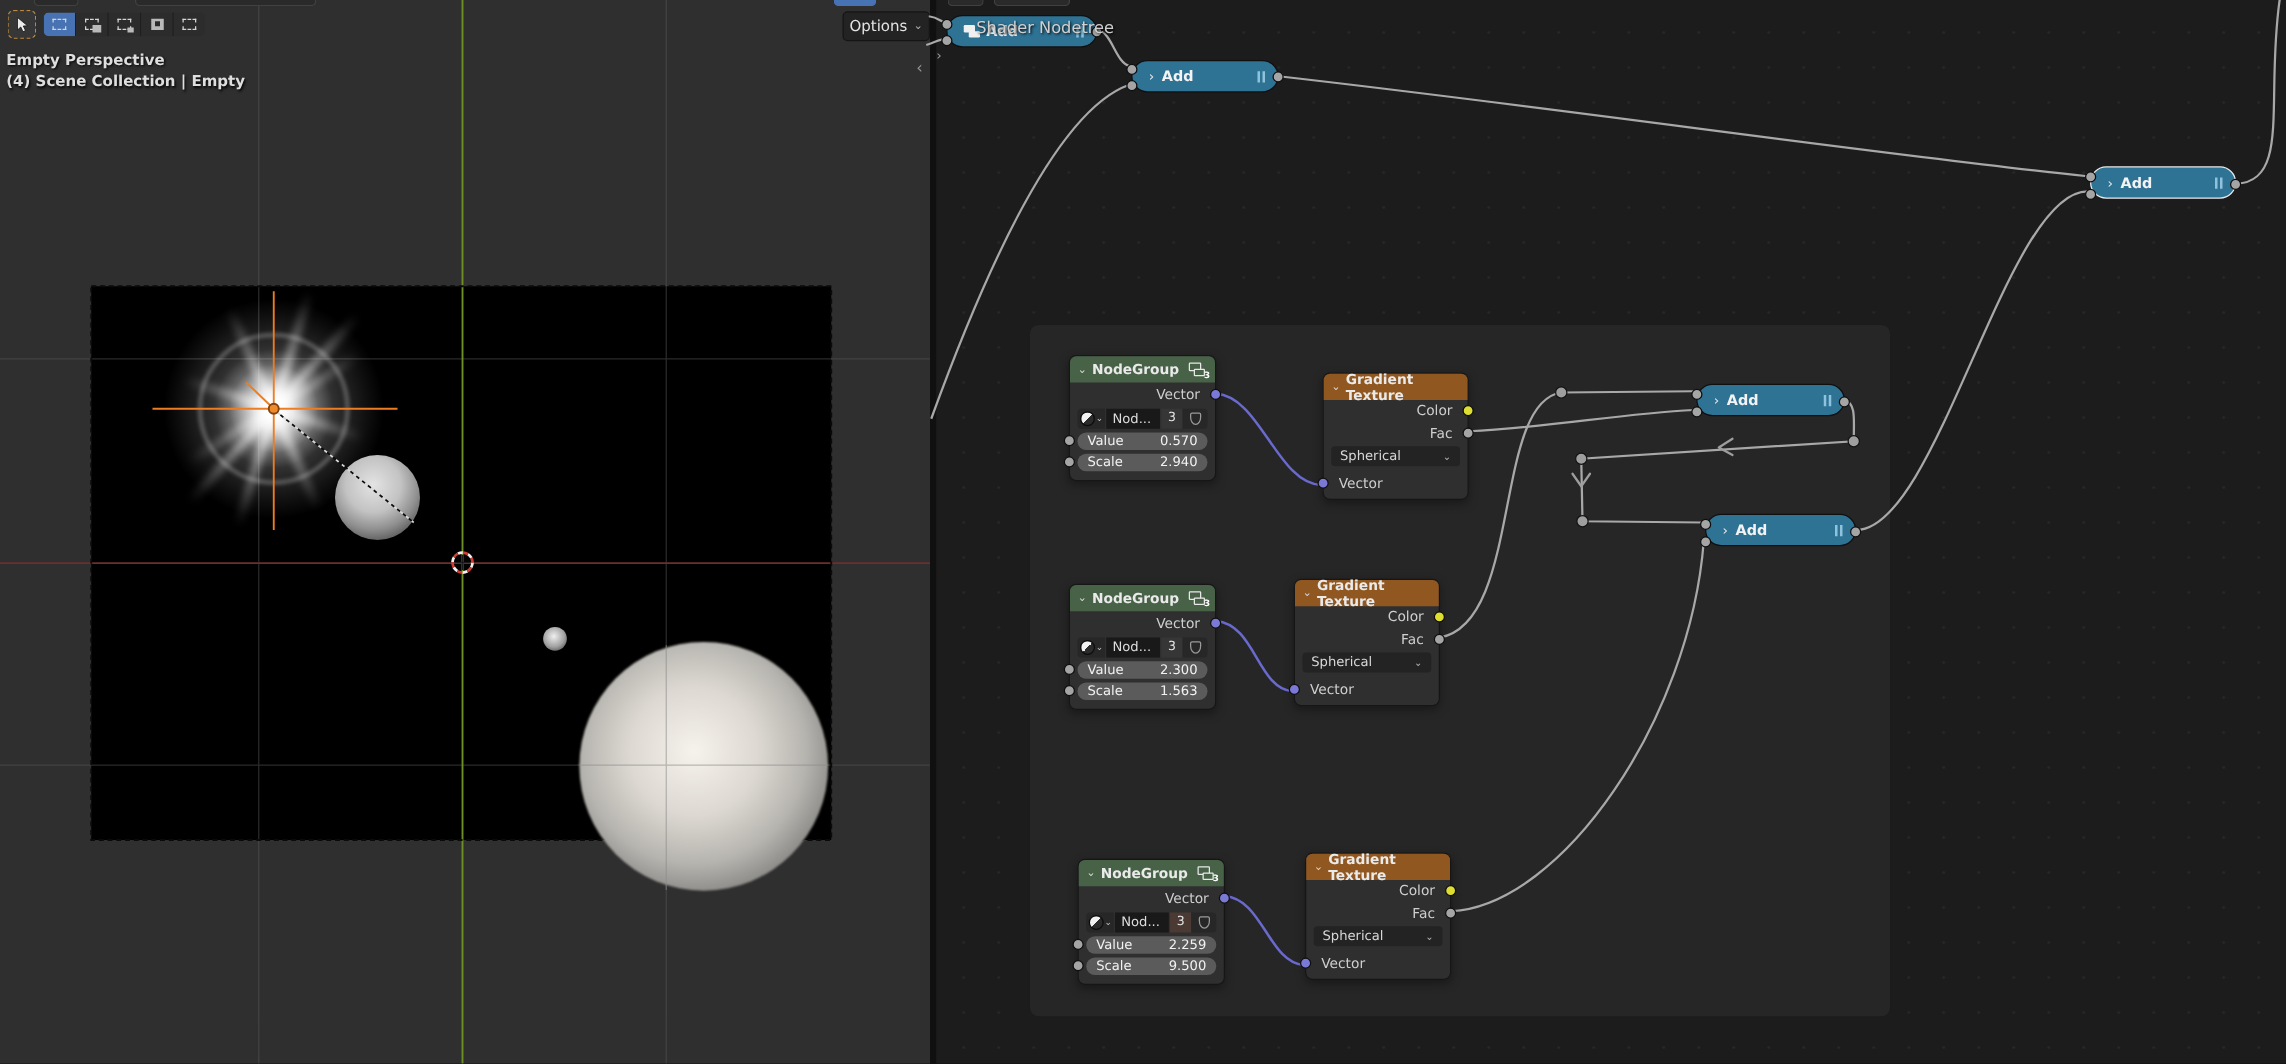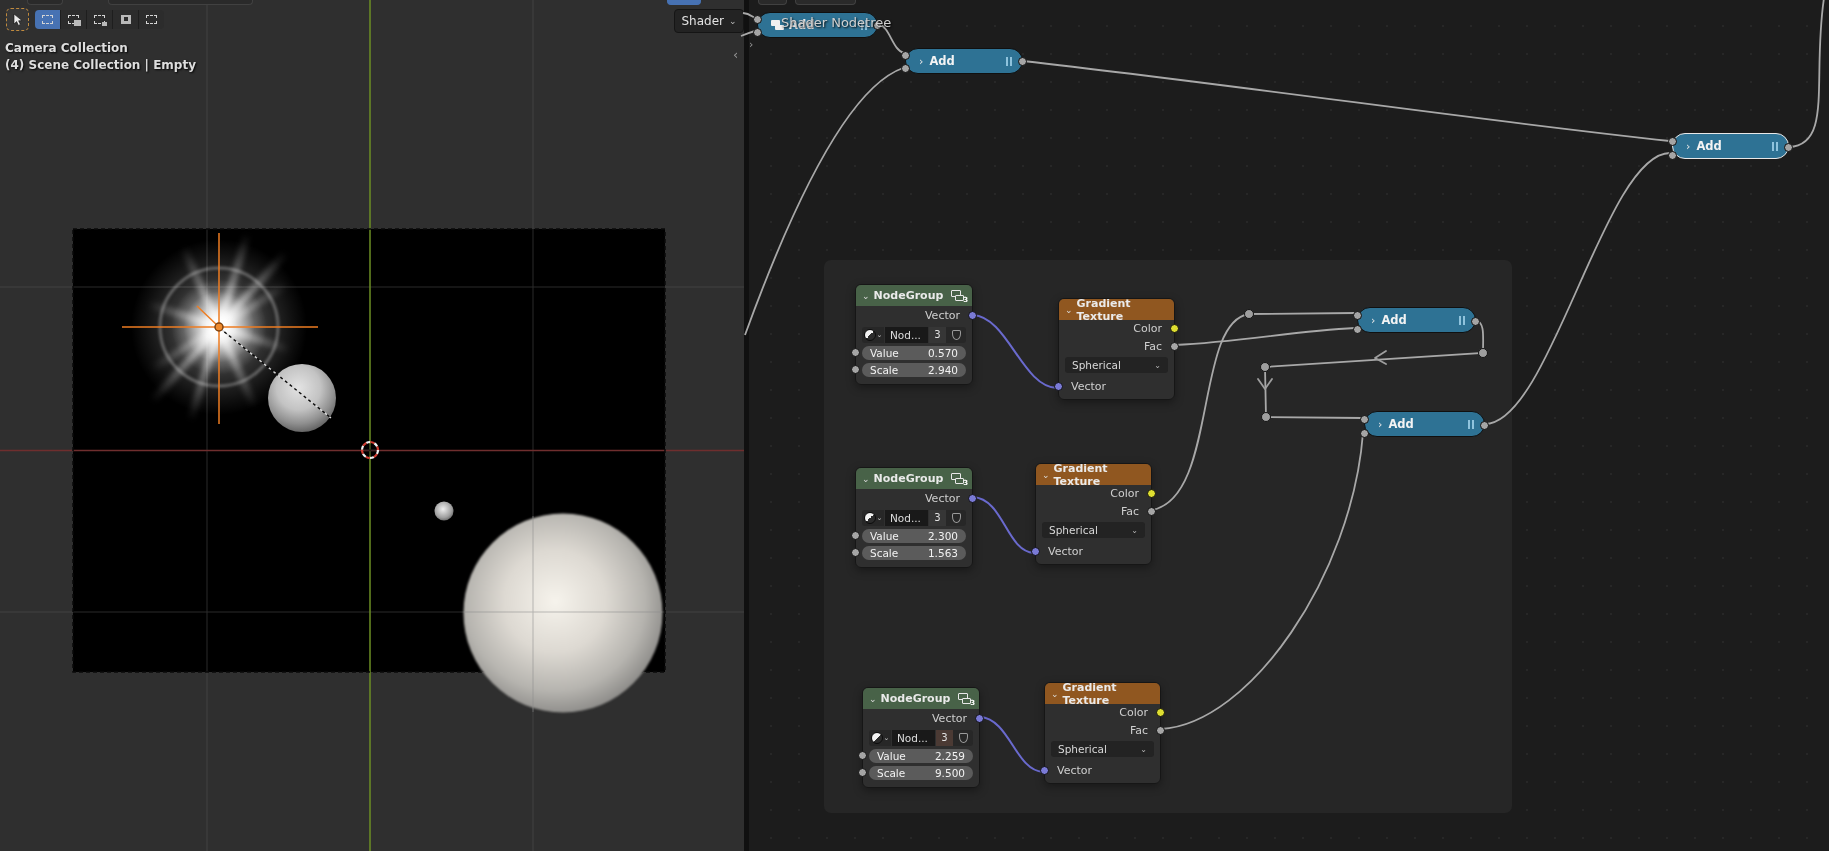--- a/index.html
+++ b/index.html
@@ -195,25 +195,25 @@
       <div class="mode-btn">
           <span class="ico-solid">
             <span class="hole"></span>
           </span>
         </div>
       <div class="mode-btn">
           <span class="ico-dash"></span>
         </div>
     </div>
 
-    <div class="abs overlay-text" id="vp-line1">Camera Collection</div>
+    <div class="abs overlay-text" id="vp-line1">Empty Perspective</div>
     <div class="abs overlay-text" id="vp-line2">(4) Scene Collection | Empty</div>
 
     <div class="abs" id="options-btn">
-      <span>Shader</span>
+      <span>Options</span>
       <span class="chev">⌄</span>
     </div>
     <div class="abs" id="region-toggle">‹</div>
   </div>
 
   <div id="divider" class="abs"></div>
 
   <div id="nodeed" class="abs"></div>
   <div id="frame-panel" class="abs"></div>
 

